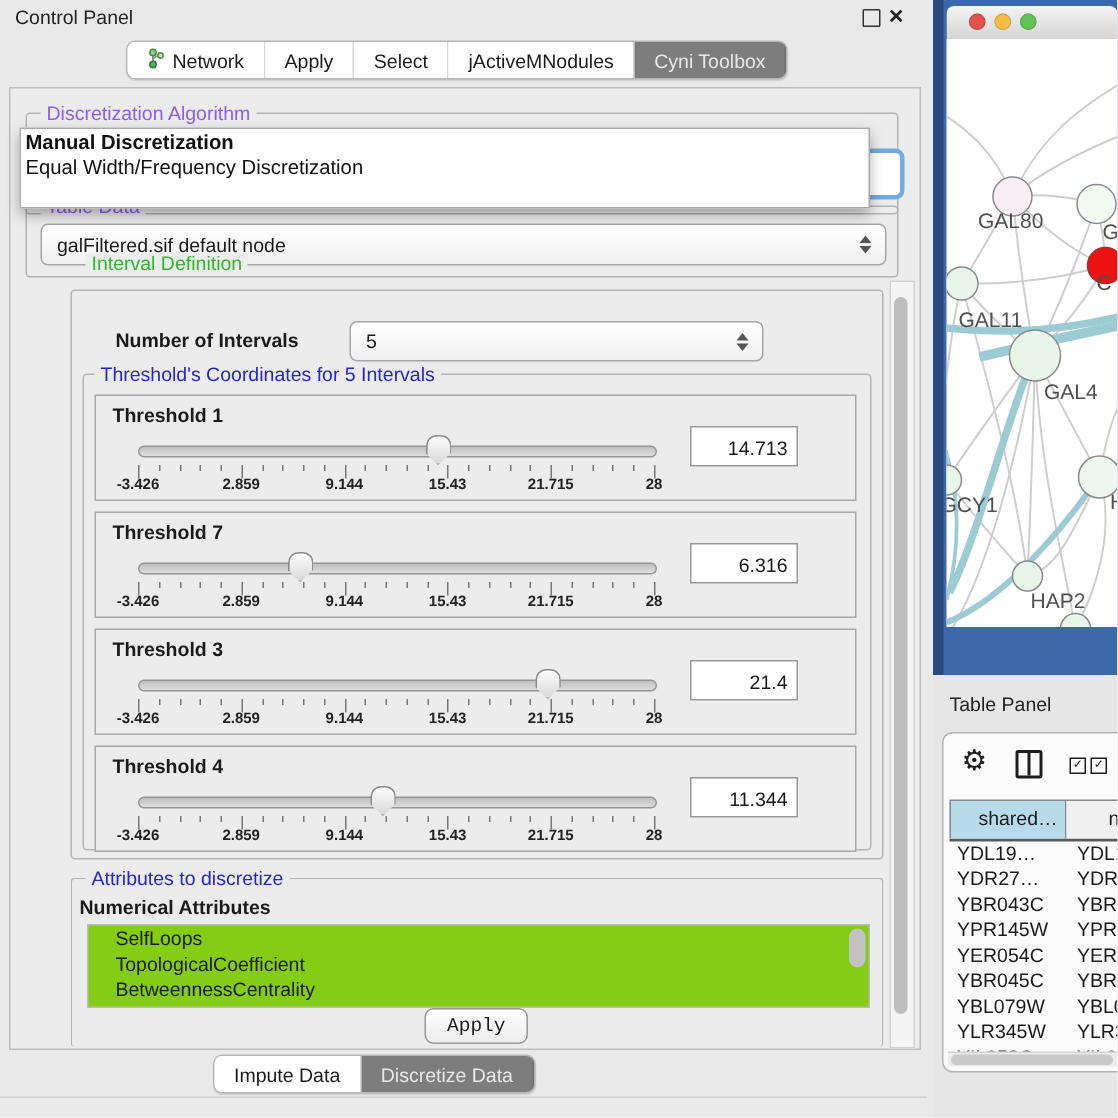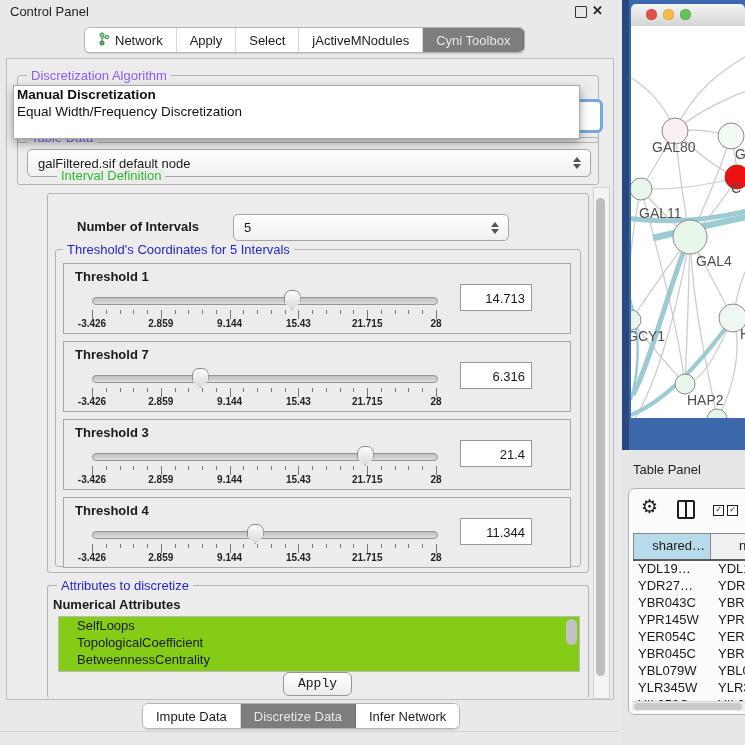--- a/index.html
+++ b/index.html
@@ -349,23 +349,20 @@
         </div>
     </div>
   </div>
 
   <div class="tabbar" id="bottomTabs" style="left:142px;top:703px;">
       <div class="tab">
         <span>Impute Data</span>
       </div>
       <div class="tab sel">
         <span>Discretize Data</span>
-      </div>
-      <div class="tab">
-        <span>Infer Network</span>
       </div>
     </div>
   <div class="bottom-line"></div>
 
   <div class="netwin">
     <div class="ledge"></div>
     <div class="net-titlebar" id="netTitlebar">
         <span class="tlight" style="left: 15px; background: rgb(229, 80, 74);"></span>
         <span class="tlight" style="left: 32px; background: rgb(246, 189, 69);"></span>
         <span class="tlight" style="left: 49px; background: rgb(98, 196, 84);"></span>

